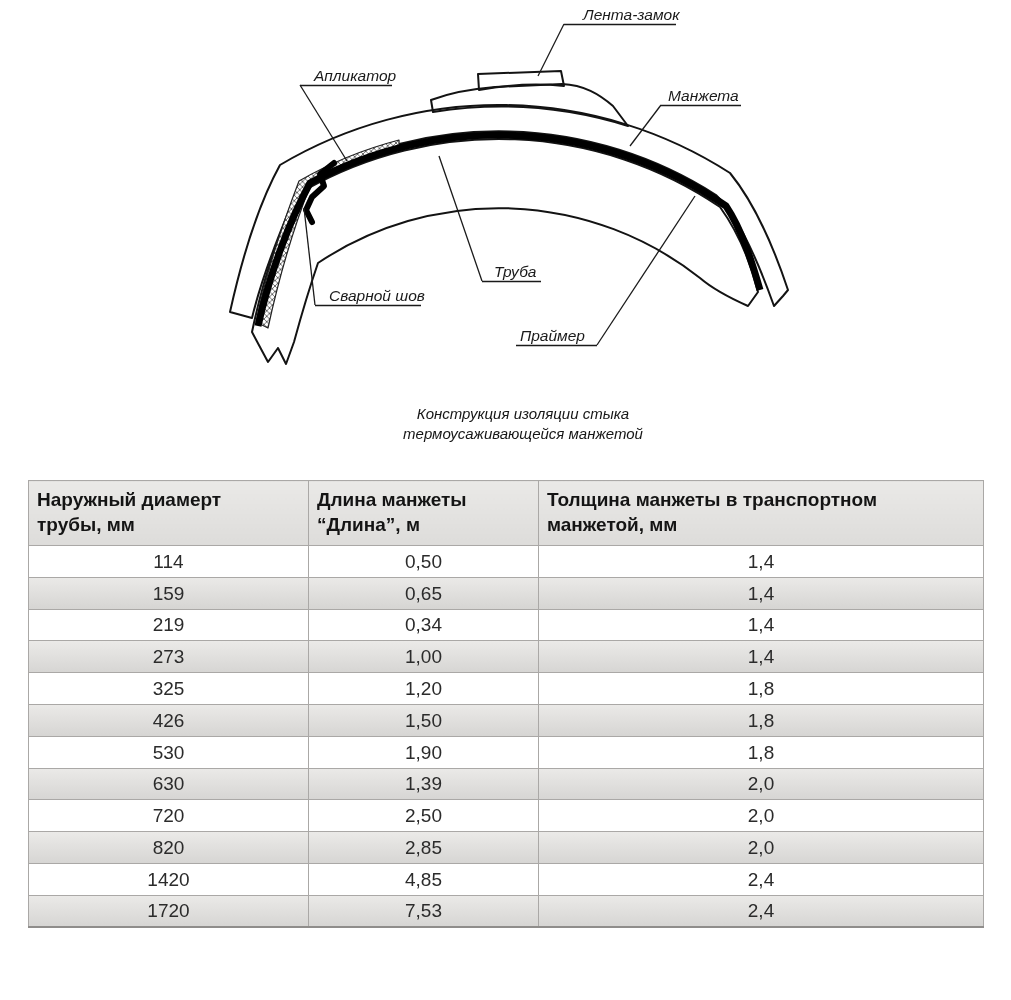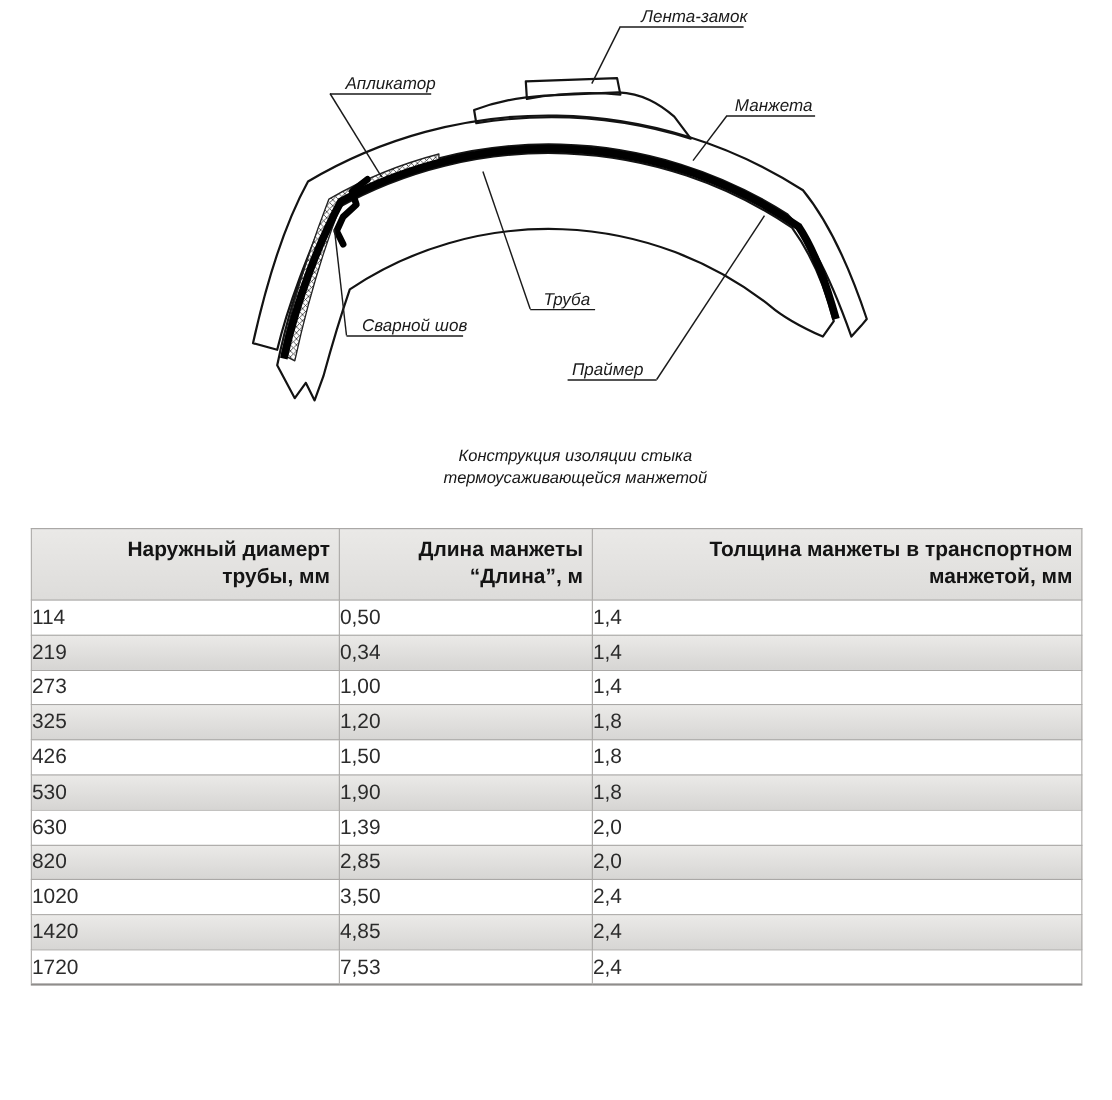--- a/index.html
+++ b/index.html
@@ -14,26 +14,26 @@
   .outline{stroke:#131313;stroke-width:2;fill:none;stroke-linejoin:round;}
 
   .spec-wrap{position:absolute;left:28px;top:480px;}
   table.spec{
     border-collapse:collapse;table-layout:fixed;width:955px;
     font-size:19px;color:#2b2b2b;
   }
   table.spec th, table.spec td{border:1px solid #aaa8a6;box-sizing:border-box;}
   table.spec th{
     height:65px;background:linear-gradient(#eae9e7,#dddcda);
-    font-weight:bold;color:#141414;text-align:right;vertical-align:middle;
+    font-weight:bold;color:#141414;text-align:left;vertical-align:middle;
     padding:4px 8px 6px 8px;font-size:19px;line-height:1.32;
   }
   table.spec th span{display:block;}
   table.spec td{
-    height:31.8px;vertical-align:middle;padding:0;line-height:1;
+    height:31.8px;text-align:center;vertical-align:middle;padding:0;line-height:1;
   }
   table.spec tbody tr:nth-child(odd){background:#ffffff;}
   table.spec tbody tr:nth-child(even){background:linear-gradient(#ebeae8,#d6d5d3);}
   table.spec tbody tr:last-child td{border-bottom:2px solid #8f8d8b;}
 </style>
 </head>
 <body>
 
 <svg class="diagram-svg" width="1011" height="462" viewBox="0 0 1011 462" xmlns="http://www.w3.org/2000/svg">
   <defs>
@@ -142,20 +142,25 @@
         </th>
       </tr>
     </thead>
     <tbody id="spec-tbody">
         <tr>
           <td>114</td>
           <td>0,50</td>
           <td>1,4</td>
         </tr>
         <tr>
+          <td>159</td>
+          <td>0,65</td>
+          <td>1,4</td>
+        </tr>
+        <tr>
           <td>219</td>
           <td>0,34</td>
           <td>1,4</td>
         </tr>
         <tr>
           <td>273</td>
           <td>1,00</td>
           <td>1,4</td>
         </tr>
         <tr>
@@ -172,30 +177,30 @@
           <td>530</td>
           <td>1,90</td>
           <td>1,8</td>
         </tr>
         <tr>
           <td>630</td>
           <td>1,39</td>
           <td>2,0</td>
         </tr>
         <tr>
+          <td>720</td>
+          <td>2,50</td>
+          <td>2,0</td>
+        </tr>
+        <tr>
           <td>820</td>
           <td>2,85</td>
           <td>2,0</td>
         </tr>
         <tr>
-          <td>1020</td>
-          <td>3,50</td>
-          <td>2,4</td>
-        </tr>
-        <tr>
           <td>1420</td>
           <td>4,85</td>
           <td>2,4</td>
         </tr>
         <tr>
           <td>1720</td>
           <td>7,53</td>
           <td>2,4</td>
         </tr>
       </tbody>

